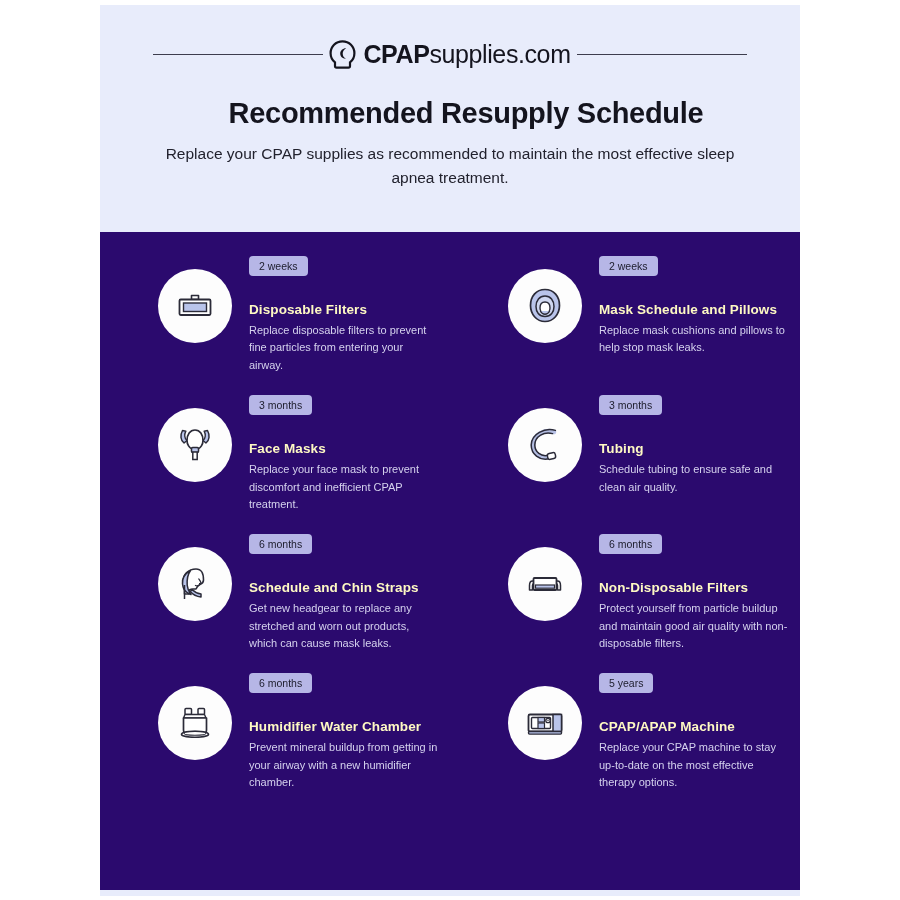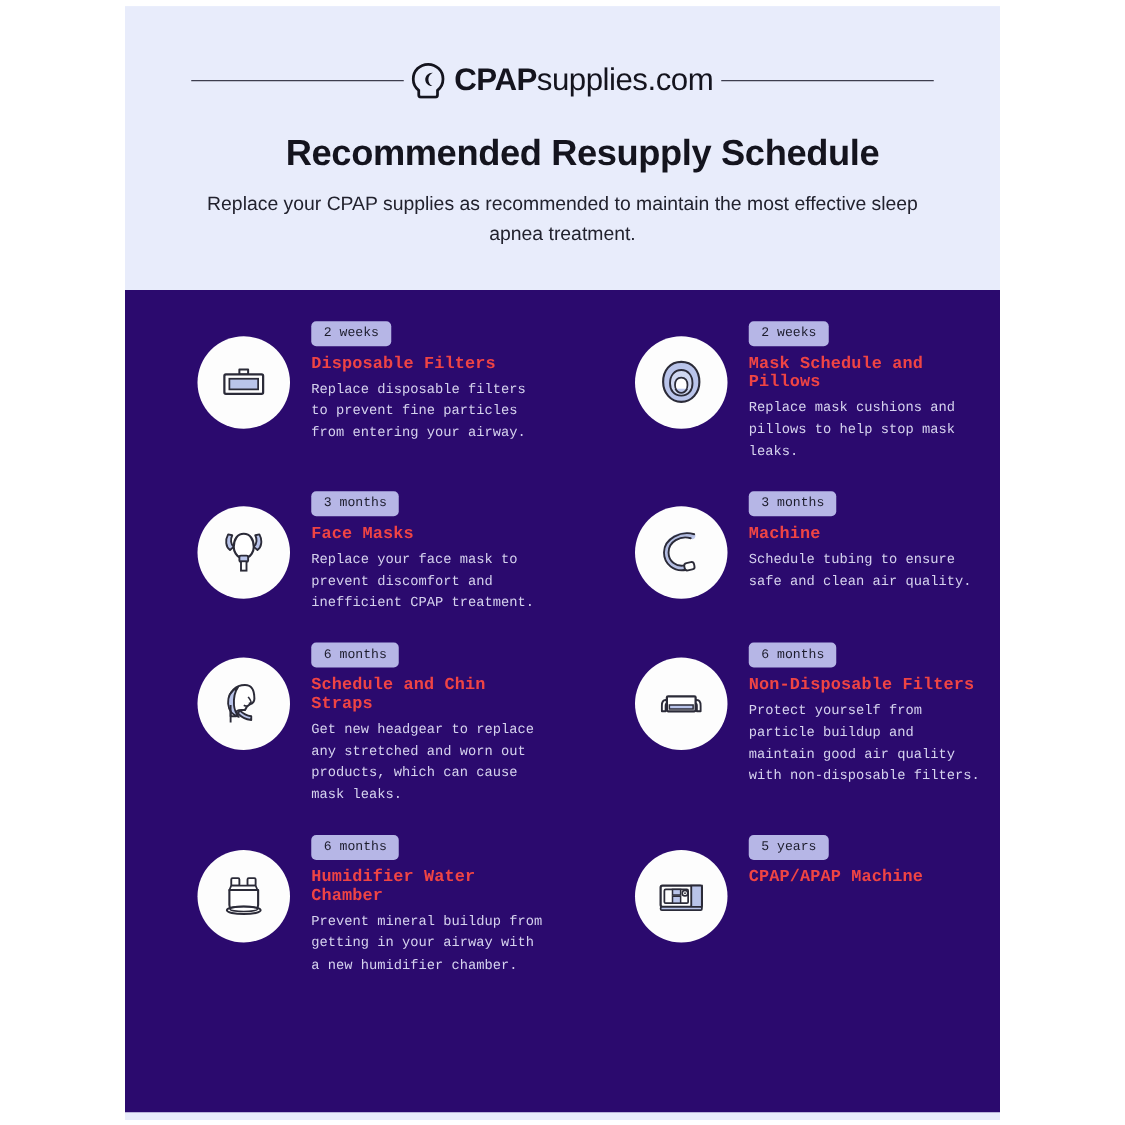--- a/index.html
+++ b/index.html
@@ -24,21 +24,21 @@
   .header {
     background: #e8ecfb;
     height: 227px;
     position: relative;
   }
   .logo-row {
     display: flex;
     align-items: center;
     justify-content: center;
     gap: 6px;
-    padding-top: 45px;
+    padding-top: 35px;
   }
   .rule {
     width: 170px;
     height: 1.5px;
     background: #3d3d4e;
     flex: none;
   }
   .logo-lockup {
     display: flex;
     align-items: center;
@@ -105,38 +105,38 @@
     flex: none;
     display: flex;
     align-items: center;
     justify-content: center;
     margin-top: 15px;
   }
   .icon-circle svg { display: block; }
   .item-body {
     padding-top: 2px;
     max-width: 190px;
-    font-family: Liberation Mono, monospace;
   }
   .badge {
     display: inline-block;
     background: #b6b6e6;
     color: #1c1c2c;
     font-size: 10.5px;
     padding: 4px 10px 4px 10px;
     border-radius: 4px;
     margin-bottom: 7px;
     white-space: nowrap;
   }
   .item-title {
     font-size: 13.5px;
     font-weight: 700;
-    color: #ef4444;
+    color: #fef9c3;
     margin-bottom: 5px;
     letter-spacing: 0.1px;
+    margin-top: 19px;
   }
   .item-desc {
     font-size: 11px;
     line-height: 1.58;
     color: #d5d2ee;
   }
 
   
   .footer {
     background: #e8ecfb;
@@ -228,21 +228,21 @@
             <path d="M32 10 C22 7 11 13 11 23 C11 31 18 36.5 26.5 35" fill="none" stroke="#2b2b38" stroke-width="1.7" stroke-linecap="round"></path>
             <path d="M32 10 C22 7 11 13 11 23 C11 31 18 36.5 26.5 35" fill="none" stroke="#b9c4ea" stroke-width="4.6" stroke-linecap="round" opacity="0.95"></path>
             <path d="M32 10 C22 7 11 13 11 23 C11 31 18 36.5 26.5 35" fill="none" stroke="#2b2b38" stroke-width="1.2" stroke-linecap="round" opacity="0.0"></path>
             <path d="M33.4 8.4 C23 5.2 9.2 11.8 9.2 23 C9.2 32.3 17.4 38.8 27 36.8" fill="none" stroke="#2b2b38" stroke-width="1.5" stroke-linecap="round"></path>
             <path d="M30.6 11.6 C22.3 9.0 12.8 14.4 12.8 23 C12.8 30.2 19.2 34.9 26 33.3" fill="none" stroke="#2b2b38" stroke-width="1.5" stroke-linecap="round"></path>
             <rect x="25.5" y="31" width="8" height="6" rx="2.2" transform="rotate(-12 29.5 34)" fill="#ffffff" stroke="#2b2b38" stroke-width="1.5"></rect>
           </svg>
         </div>
         <div class="item-body">
           <div class="badge">3 months</div>
-          <div class="item-title">Machine</div>
+          <div class="item-title">Tubing</div>
           <div class="item-desc">Schedule tubing to ensure safe and clean air quality.</div>
         </div>
       </div>
 
       <div class="item">
         <div class="icon-circle">
           <svg width="46" height="46" viewBox="0 0 46 46">
             <path d="M24 8 C16.5 8 11 13.5 11 21 C11 25 12.5 27.5 12.5 29.5 L12.5 33 L17 33 L17 30 C17 28.5 19 28 21 28 L24 28 C24 28 25.5 24.5 28 23.5 C30 22.7 31.5 22 31.5 19 C31.5 12.8 30 8 24 8 Z" fill="#ffffff" stroke="#2b2b38" stroke-width="1.6" stroke-linejoin="round"></path>
             <path d="M26.5 17.5 C27.5 18.8 28.5 20 28.8 21.3 C29 22.2 28 22.6 27 22.6" fill="none" stroke="#2b2b38" stroke-width="1.2"></path>
             <path d="M23 24.2 C24.3 25 26 25 27.2 24.2" fill="none" stroke="#2b2b38" stroke-width="1.2"></path>
@@ -301,20 +301,21 @@
             <rect x="16" y="17.5" width="6.5" height="4.5" fill="#b9c4ea" stroke="#2b2b38" stroke-width="1.2"></rect>
             <rect x="16" y="23" width="6.5" height="5.5" fill="#b9c4ea" stroke="#2b2b38" stroke-width="1.2"></rect>
             <circle cx="26" cy="20.5" r="2.2" fill="#ffffff" stroke="#2b2b38" stroke-width="1.3"></circle>
             <circle cx="26" cy="20.5" r="0.7" fill="#2b2b38"></circle>
             <rect x="6.5" y="31.5" width="33" height="2.6" rx="1" fill="#b9c4ea" stroke="#2b2b38" stroke-width="1.4"></rect>
           </svg>
         </div>
         <div class="item-body">
           <div class="badge">5 years</div>
           <div class="item-title">CPAP/APAP Machine</div>
+          <div class="item-desc">Replace your CPAP machine to stay up-to-date on the most effective therapy options.</div>
         </div>
       </div>
 
     </div>
   </div>
 
   <div class="footer">
     
   </div>
 

